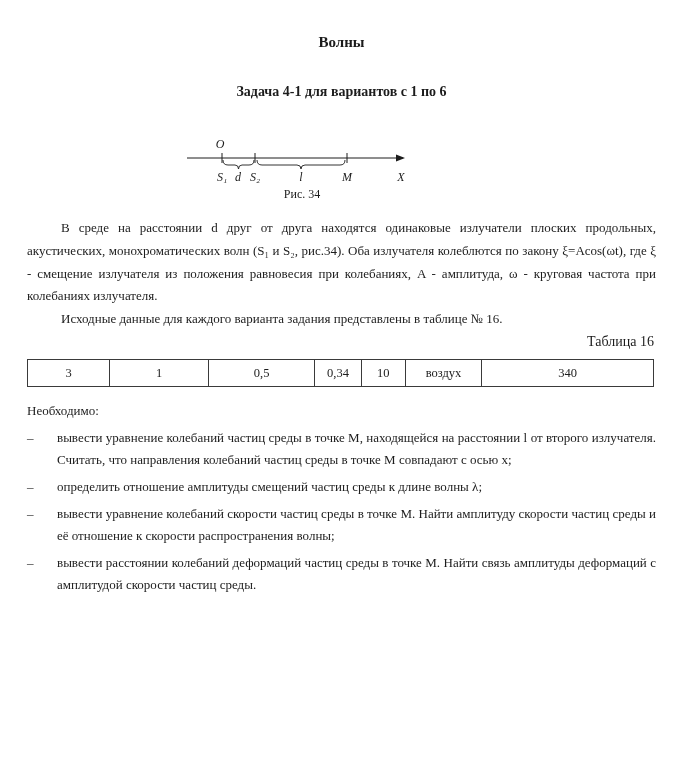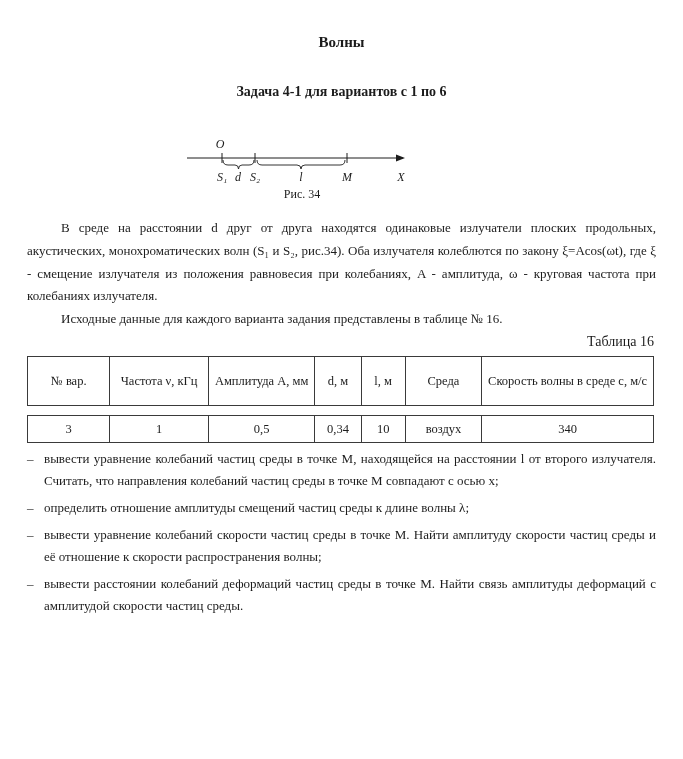--- a/index.html
+++ b/index.html
@@ -88,20 +88,21 @@
     display: flex;
     margin-top: 5px;
     line-height: 1.7;
   }
   .task-marker {
     flex: 0 0 17px;
   }
   .task-text {
     flex: 1;
     text-align: justify;
+    margin-left: 13px;
   }
 </style>
 </head>
 <body>
 
 <div class="page">
 
   <h1 class="doc-title">Волны</h1>
 
   <h2 class="doc-subtitle">Задача 4-1 для вариантов с 1 по 6</h2>
@@ -130,42 +131,20 @@
     </svg>
     <div class="fig-caption">Рис. 34</div>
   </div>
 
   <p class="para">В среде на расстоянии d друг от друга находятся одинаковые излучатели плоских продольных, акустических, монохроматических волн (S₁ и S₂, рис.34). Оба излучателя колеблются по закону ξ=Acos(ωt), где ξ - смещение излучателя из положения равновесия при колебаниях, A - амплитуда, ω - круговая частота при колебаниях излучателя.</p>
 
   <p class="para-note">Исходные данные для каждого варианта задания представлены в таблице № 16.</p>
 
   <div class="table-label">Таблица 16</div>
 
-  <table class="grid header-grid">
-    <colgroup>
-      <col style="width:82px">
-        <col style="width:98px">
-        <col style="width:106px">
-      <col style="width:46px">
-        <col style="width:44px">
-        <col style="width:76px">
-        <col style="width:171px">
-    </colgroup>
-    <tbody>
-        <tr>
-      <td>№ вар.</td>
-      <td>Частота ν, кГц</td>
-      <td>Амплитуда A, мм</td>
-      <td>d, м</td>
-      <td>l, м</td>
-      <td>Среда</td>
-      <td>Скорость волны в среде c, м/с</td>
-    </tr>
-  </tbody>
-    </table>
 
   <table class="grid values-grid">
     <colgroup>
       <col style="width:82px">
         <col style="width:98px">
         <col style="width:106px">
       <col style="width:46px">
         <col style="width:44px">
         <col style="width:76px">
         <col style="width:171px">
@@ -176,20 +155,21 @@
       <td>1</td>
       <td>0,5</td>
       <td>0,34</td>
       <td>10</td>
       <td>воздух</td>
       <td>340</td>
     </tr>
   </tbody>
     </table>
 
+  <div class="tasks-intro">Необходимо:</div>
 
   <div class="task-item">
     <span class="task-marker">–</span>
     <span class="task-text">вывести уравнение колебаний частиц среды в точке М, находящейся на расстоянии l от второго излучателя. Считать, что направления колебаний частиц среды в точке М совпадают с осью x;</span>
   </div>
   <div class="task-item">
     <span class="task-marker">–</span>
     <span class="task-text">определить отношение амплитуды смещений частиц среды к длине волны λ;</span>
   </div>
   <div class="task-item">

